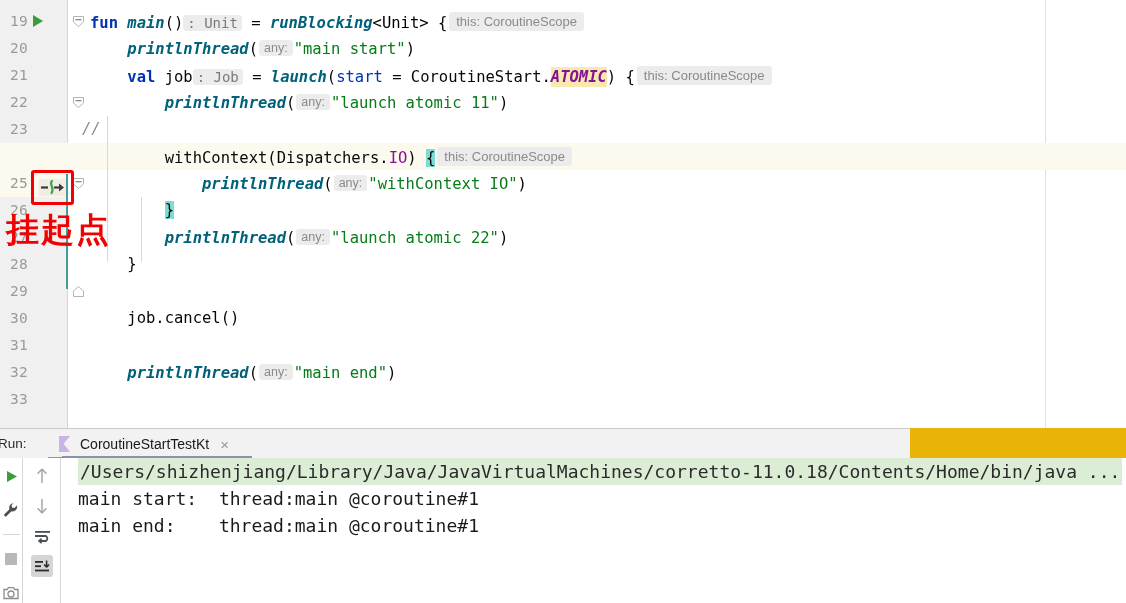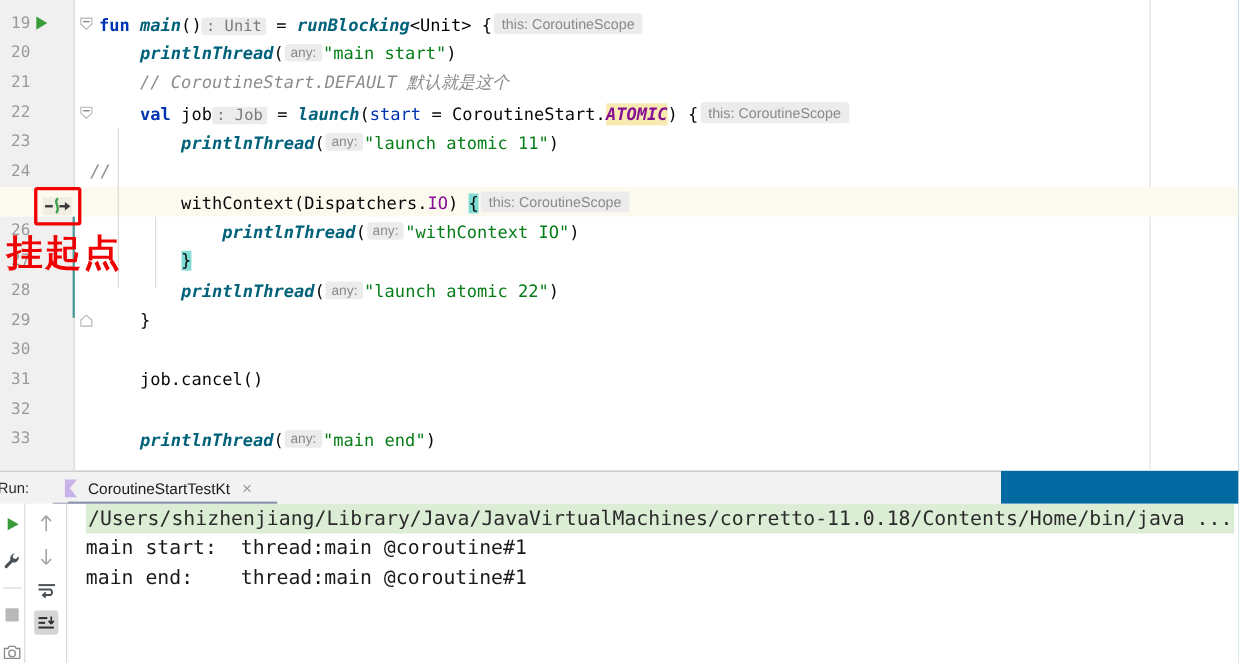--- a/index.html
+++ b/index.html
@@ -4,21 +4,21 @@
 <style>
   * { box-sizing: border-box; }
   html, body {
     margin: 0; padding: 0;
     width: 1126px; height: 603px;
     overflow: hidden;
     background: #ffffff;
     font-family: "Liberation Sans", sans-serif;
   }
 
-  .app { position: relative; width: 1126px; height: 603px; background:#0369a1; }
+  .app { position: relative; width: 1126px; height: 603px; background:#eab308; }
 
   
   .editor {
     position: absolute; left:0; top:0; width:1126px; height:428px;
     background:#ffffff; overflow:hidden;
   }
   .gutter {
     position:absolute; left:0; top:0; width:68px; height:428px;
     background:#f0f0f0; border-right:1px solid #d6d6d6;
   }
@@ -263,21 +263,20 @@
         <svg width="13" height="13" viewBox="0 0 13 13">
             <path d="M1.5 11.5 H11.5 V6 L6.5 1.5 L1.5 6 Z" fill="#fff" stroke="#b4b4b4"></path>
           </svg>
       </div>
     </div>
 
     <div class="codearea" id="codearea">
         <div style="height: 8px;"></div>
         <div class="crow"><span style="position: relative;"><span class="kw">fun </span><span class="fnc">main</span><span class="pln">()</span><span class="type-hint">: Unit</span><span class="pln"> = </span><span class="fnc">runBlocking</span><span class="gen">&lt;Unit&gt; </span><span class="pln">{</span><span class="hint-wide">this: CoroutineScope</span></span></div>
         <div class="crow"><span style="position: relative;"><span class="">    </span><span class="fnc">printlnThread</span><span class="pln">(</span><span class="hint">any:</span><span class="str">"main start"</span><span class="pln">)</span></span></div>
-        <div class="crow"><span style="position: relative;"><span class="">    </span><span class="com">// CoroutineStart.DEFAULT </span><span class="com cn">默认就是这个</span></span></div>
         <div class="crow"><span style="position: relative;"><span class="">    </span><span class="kw">val </span><span class="pln">job</span><span class="type-hint">: Job</span><span class="pln"> = </span><span class="fnc">launch</span><span class="pln">(</span><span class="param">start</span><span class="pln"> = CoroutineStart.</span><span class="atomic">ATOMIC</span><span class="pln">) {</span><span class="hint-wide">this: CoroutineScope</span></span></div>
         <div class="crow"><span style="position: relative;"><span class="">        </span><span class="fnc">printlnThread</span><span class="pln">(</span><span class="hint">any:</span><span class="str">"launch atomic 11"</span><span class="pln">)</span></span></div>
         <div class="crow"><span class="com" style="position: absolute; left: -8px;">//</span></div>
         <div class="crow"><div class="hl-band"></div><span style="position: relative;"><span class="">        </span><span class="pln">withContext(Dispatchers.</span><span class="iodim">IO</span><span class="pln">) </span><span class="brace-hl pln">{</span><span class="hint-wide">this: CoroutineScope</span></span></div>
         <div class="crow"><span style="position: relative;"><span class="">            </span><span class="fnc">printlnThread</span><span class="pln">(</span><span class="hint">any:</span><span class="str">"withContext IO"</span><span class="pln">)</span></span></div>
         <div class="crow"><span style="position: relative;"><span class="">        </span><span class="brace-hl pln">}</span></span></div>
         <div class="crow"><span style="position: relative;"><span class="">        </span><span class="fnc">printlnThread</span><span class="pln">(</span><span class="hint">any:</span><span class="str">"launch atomic 22"</span><span class="pln">)</span></span></div>
         <div class="crow"><span style="position: relative;"><span class="">    </span><span class="pln">}</span></span></div>
         <div class="crow"><span style="position: relative;"></span></div>
         <div class="crow"><span style="position: relative;"><span class="">    </span><span class="pln">job.cancel()</span></span></div>

